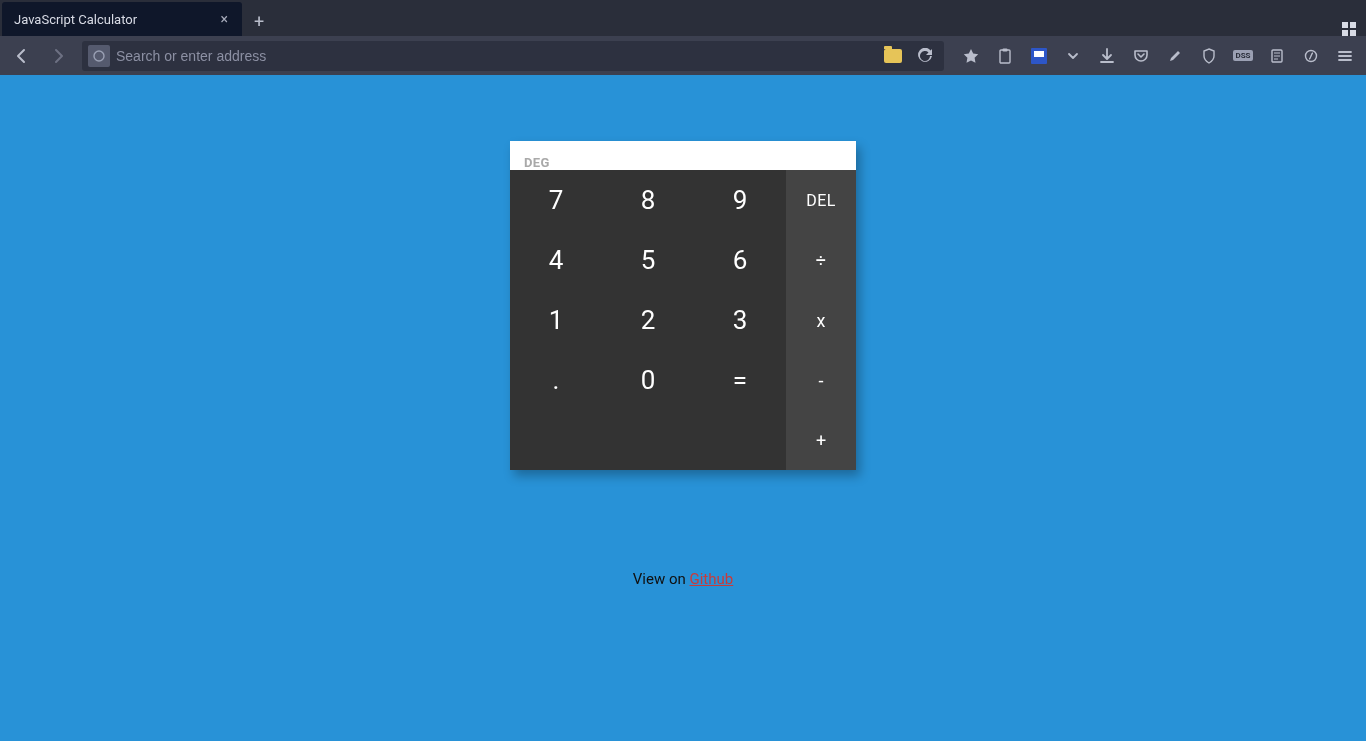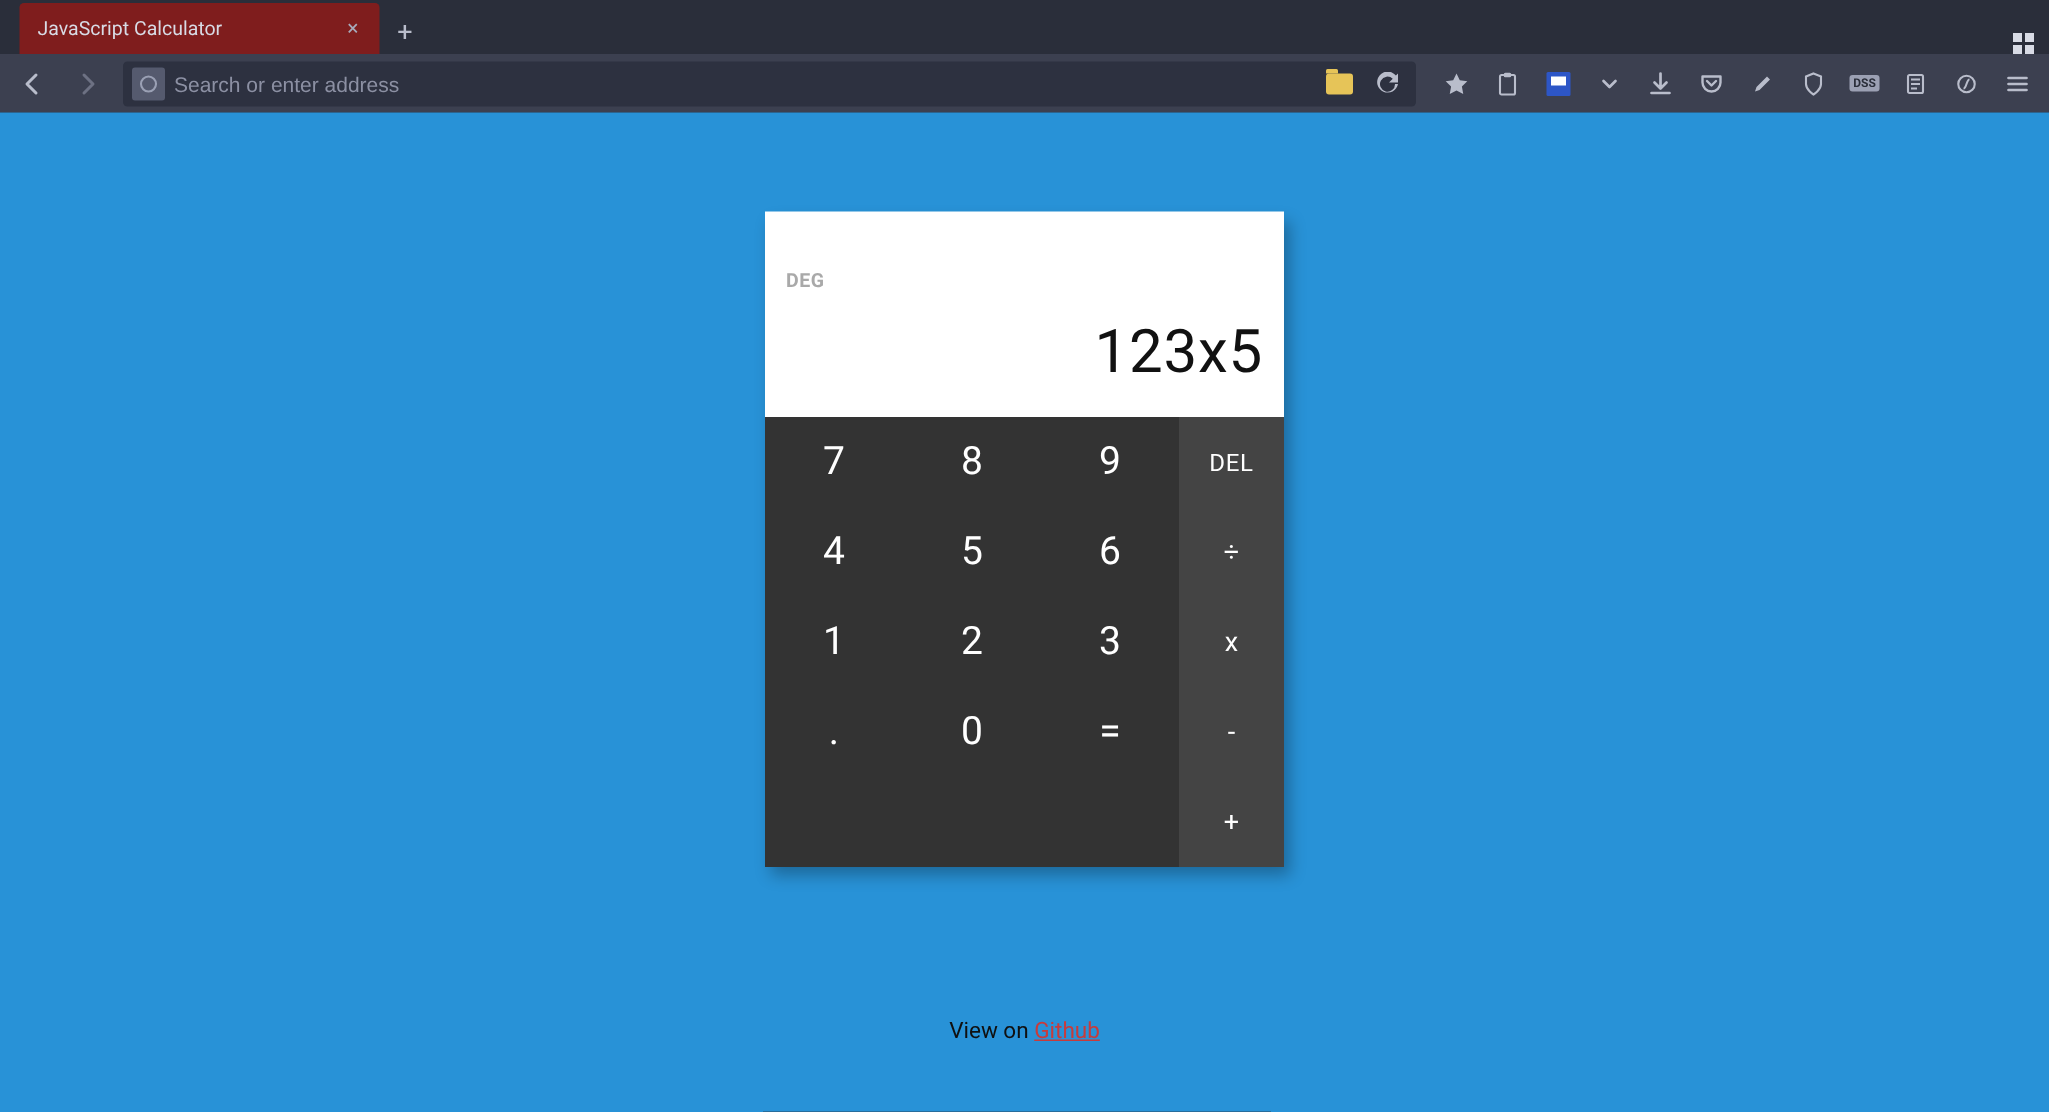--- a/index.html
+++ b/index.html
@@ -14,29 +14,29 @@
   
   .tab-strip {
     height: 36px;
     background: #2a2e3a;
     display: flex;
     align-items: flex-end;
   }
   .tab {
     height: 34px;
     width: 240px;
-    background: #7f1d1d;
+    background: #0f172a;
     display: flex;
     align-items: center;
     padding: 0 10px 0 12px;
     color: #d8dbe5;
     font-size: 13px;
     border-top-left-radius: 3px;
     border-top-right-radius: 3px;
-    margin-left: 13px;
+    margin-left: 2px;
   }
   .tab-title { flex: 1; white-space: nowrap; overflow: hidden; text-overflow: ellipsis; }
   .tab-close { color:#a7abbb; font-size:14px; padding:2px 4px; cursor:pointer; }
   .new-tab {
     width: 34px; height: 30px;
     display:flex; align-items:center; justify-content:center;
     color:#b9bdcb; font-size:18px; cursor:pointer;
   }
   .window-controls { margin-left:auto; margin-right:10px; color:#d8dbe5; }
   .grid-icon { display:inline-grid; grid-template-columns:6px 6px; grid-template-rows:6px 6px; gap:2px; }
@@ -95,22 +95,21 @@
     position: relative;
     display:flex; flex-direction:column; align-items:center;
   }
   .calculator {
     width: 346px;
     margin-top: 66px;
     background: #fff;
     box-shadow: 4px 6px 10px rgba(0,0,0,0.28);
   }
   .display {
-    padding: 14px 14px 20px 14px;
-    margin-top: 25px;
+    padding: 14px 14px 0 14px;
   }
   .deg {
     color:#a9a9a9; font-size:13px; font-weight:700; letter-spacing:0.4px;
   }
   .expr {
     text-align:right; font-size:40px; color:#111; margin-top:16px;
     font-weight:400; letter-spacing:0.5px;
   }
   .result {
     text-align:right; font-size:22px; color:#2c2c2c; margin-top:28px;
@@ -248,21 +247,20 @@
           <path d="M2 4h12M2 8h12M2 12h12" stroke="currentColor" stroke-width="1.8" stroke-linecap="round"></path>
         </svg>
     </div>
   </div>
 </div>
 
 <div class="page">
   <div class="calculator">
     <div class="display">
       <div class="deg">DEG</div>
-      <div class="expr">123x5</div>
     </div>
     <div class="keypad">
       <div class="key">7</div>
       <div class="key">8</div>
       <div class="key">9</div>
       <div class="key op del">DEL</div>
 
       <div class="key">4</div>
       <div class="key">5</div>
       <div class="key">6</div>

